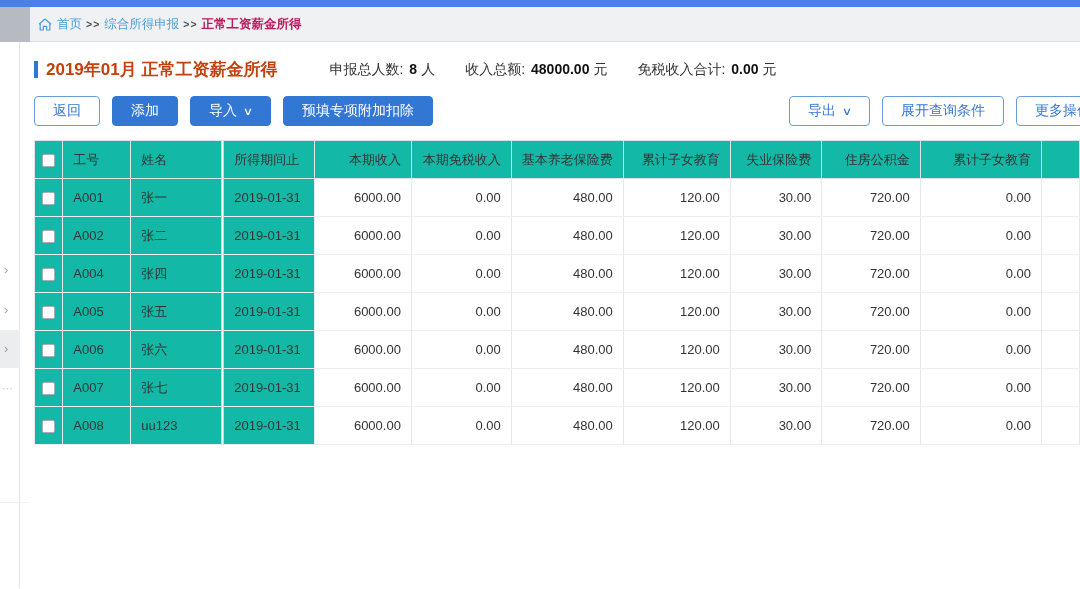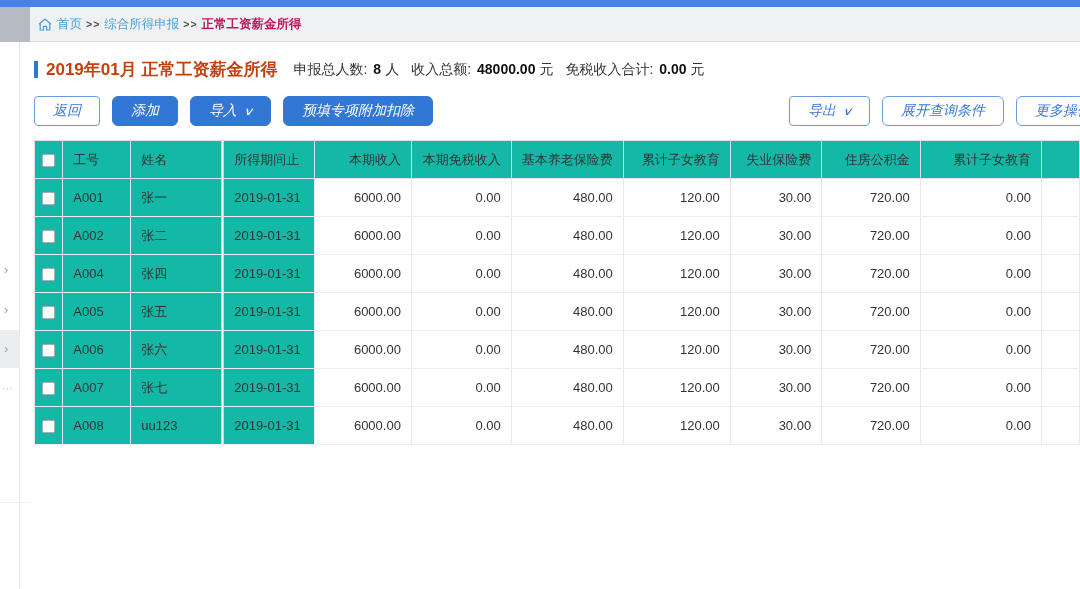--- a/index.html
+++ b/index.html
@@ -25,32 +25,32 @@
   .edge-mark { position:absolute; left:4px; color:#9aa0a6; font-size:13px; line-height:13px; }
   .edge-dots { position:absolute; left:2px; color:#c5c9cd; font-size:11px; letter-spacing:1px; }
   .edge-sep { position:absolute; left:0; top:460px; width:30px; height:1px; background:#eef0f1; }
 
   .content { flex:1; padding:16px 0 0 14px; position:relative; }
 
   
   .title-row { display:flex; align-items:center; margin-bottom:15px; }
   .title-marker { width:4px; height:17px; background:#2e77d4; margin-right:8px; flex:0 0 4px; }
   .page-title { font-size:17px; font-weight:bold; color:#c2410c; }
-  .stats { display:flex; align-items:center; margin-left:16px; gap:12px; font-size:14px; }
+  .stats { display:flex; align-items:center; margin-left:52px; gap:30px; font-size:14px; }
   .stat { white-space:nowrap; }
   .stat .lbl { color:#333; }
   .stat .val { font-weight:bold; color:#111; margin:0 4px 0 6px; }
   .stat .unit { color:#333; }
 
   
   .toolbar { display:flex; align-items:center; margin-bottom:14px; padding-right:0; }
   .btn { height:30px; border-radius:4px; font-size:14px; display:inline-flex;
     align-items:center; justify-content:flex-start; padding:0 18px; cursor:pointer;
-    white-space:nowrap; user-select:none;font-style:italic; }
-  .btn + .btn { margin-left:12px;border-radius:6px; }
+    white-space:nowrap; user-select:none; }
+  .btn + .btn { margin-left:12px; }
   .btn-solid { background:#3377d4; color:#fff; border:1px solid #3377d4; }
   .btn-outline { background:#fff; color:#3377d4; border:1px solid #6b9bde; }
   .btn .chev { font-size:11px; margin-left:7px; transform:scaleX(1.3); }
   .tb-spacer { flex:1; }
   .tb-right { display:flex; margin-right:-30px; }
   .tb-right .btn + .btn { margin-left:12px; }
 
   
   table.grid { border-collapse:collapse; table-layout:fixed; font-size:13px; }
   .grid th, .grid td { white-space:nowrap; overflow:hidden; }

